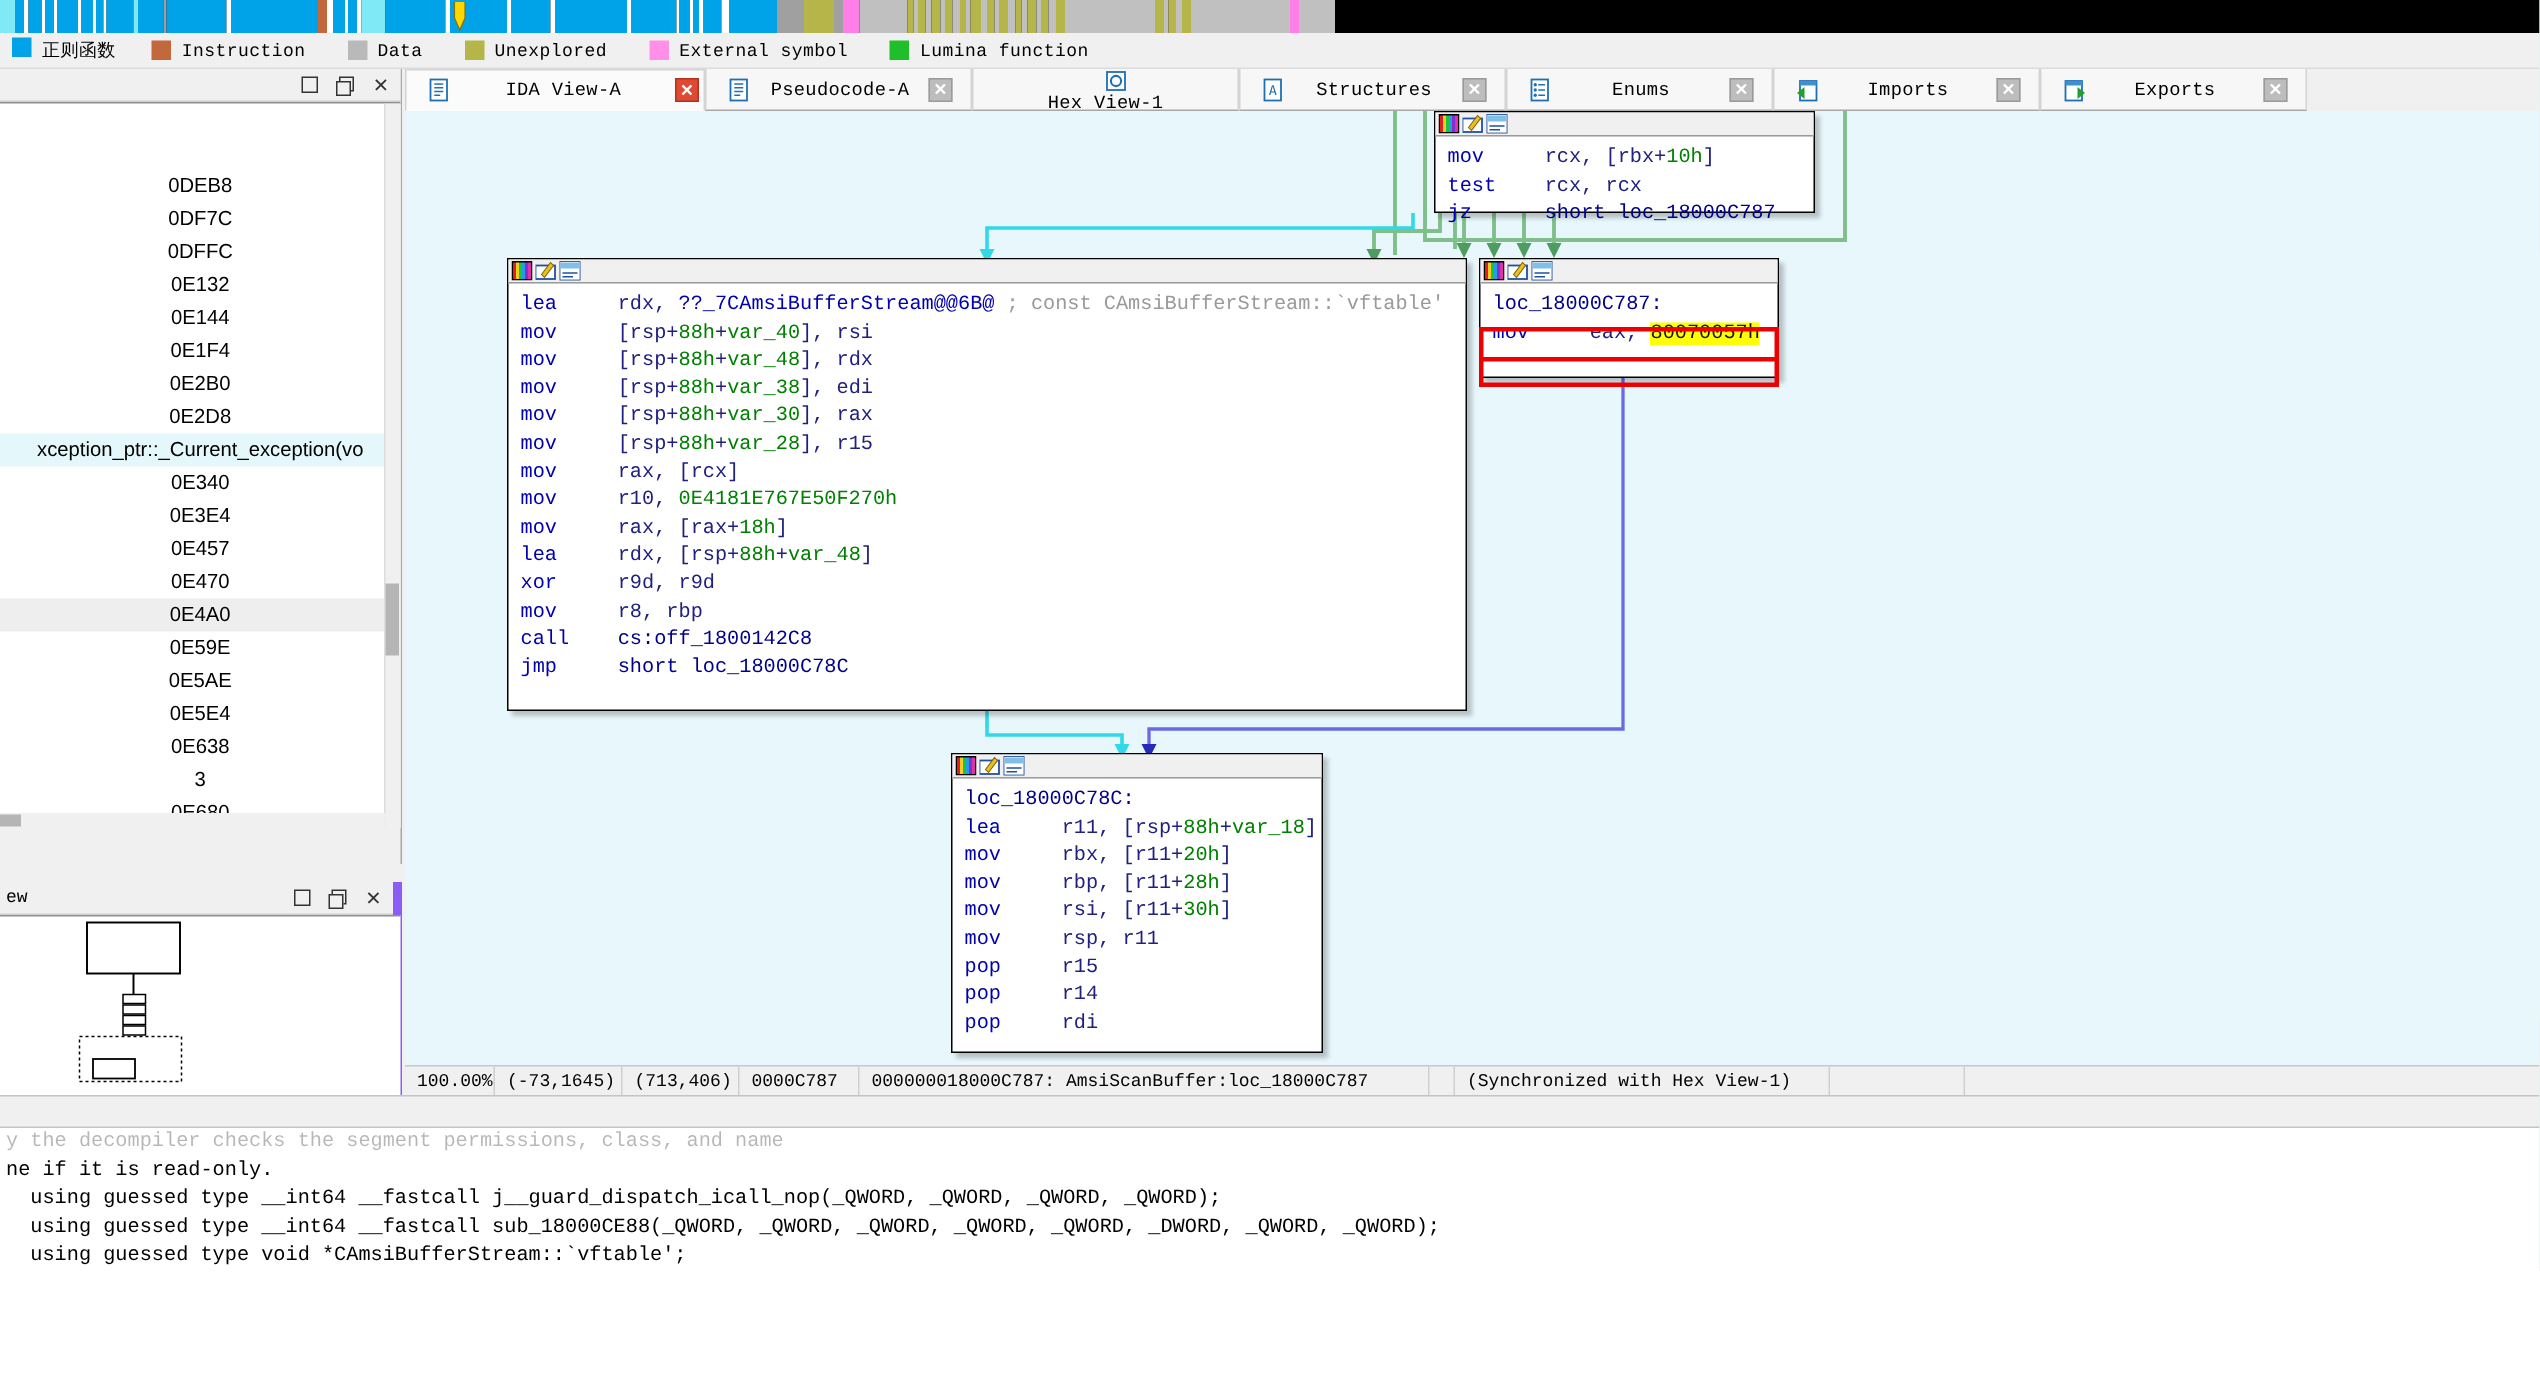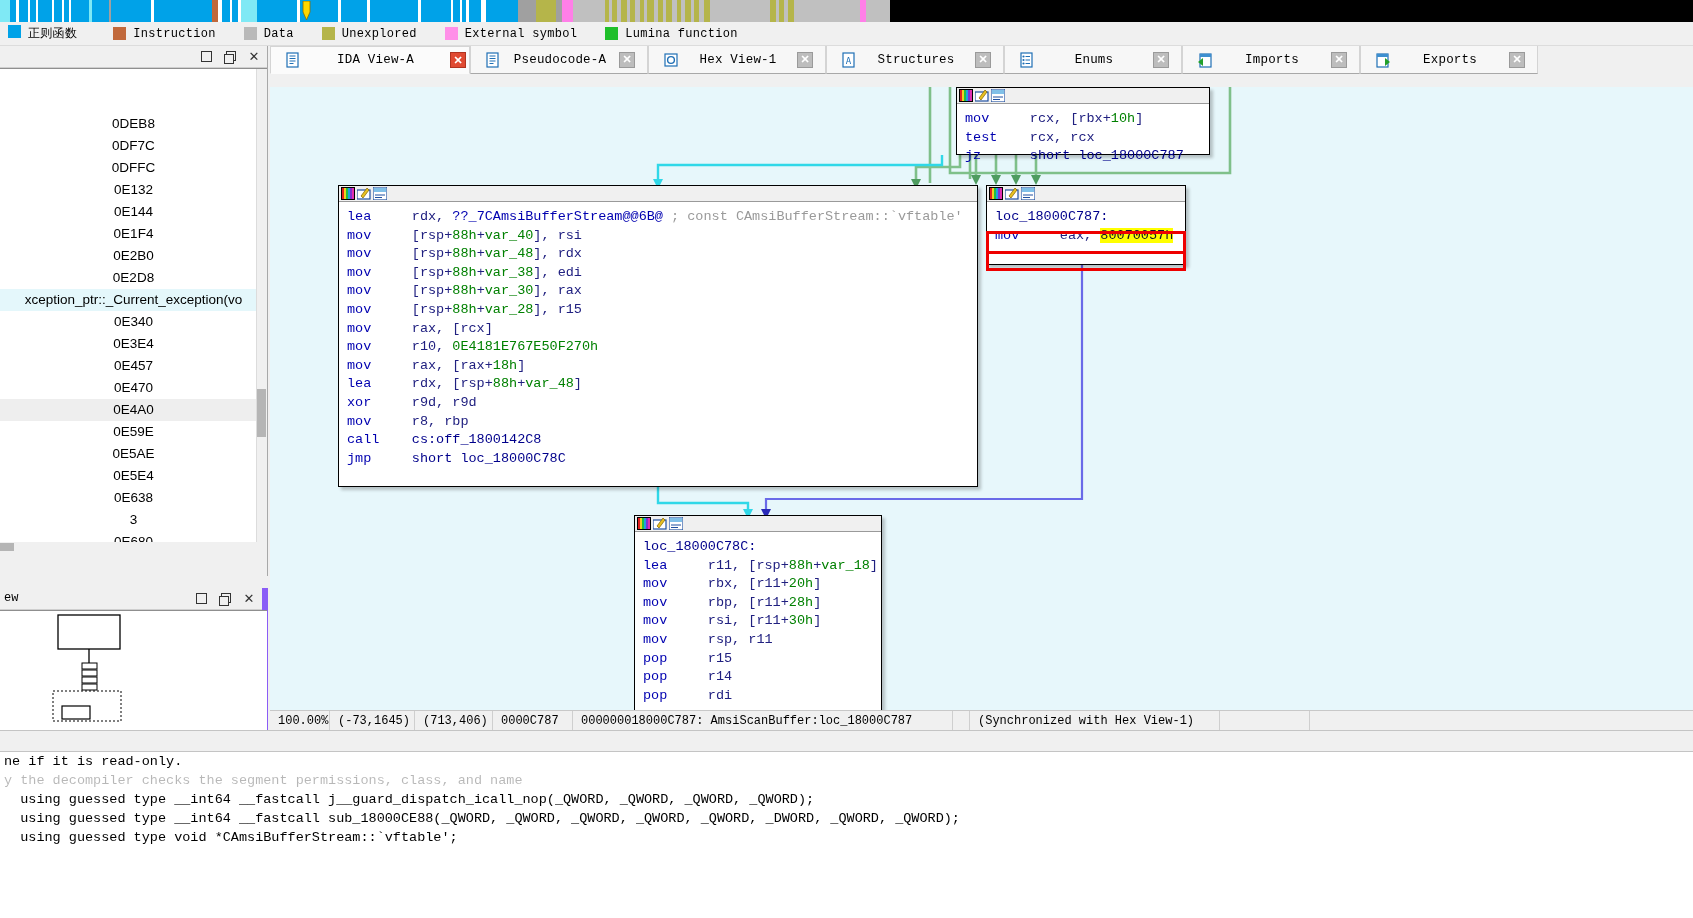--- a/index.html
+++ b/index.html
@@ -144,21 +144,20 @@
     font-family: "Liberation Sans", sans-serif;
     font-size: 11px; font-weight: bold; color: #fff;
     background: #bdbdbd; border: 1px solid #9a9a9a;
   }
   .tab-close.red { background: #e04a32; border-color: #b03320; }
 
   #graphcanvas {
     position: absolute; left: 270px; top: 74px; width: 1423px; height: 636px;
     background: #e7f7fb;
     overflow: hidden;
-    margin-top: 13px;
   }
 
   
   .node {
     position: absolute;
     background: #fff;
     border: 1.5px solid #000;
     box-shadow: 3px 3px 3px rgba(0,0,0,.22);
   }
   .node-titlebar {
@@ -308,21 +307,21 @@
       <div id="navband-arrow" style="left: 302px;"><svg width="9" height="20">
           <polygon points="1,0 8,0 8,11 4.5,19 1,11" fill="#ffd700" stroke="#8a7000" stroke-width="0.8"></polygon>
         </svg></div>
     </div>
 
   <div id="legend">
       <div class="legend-item">
         <div class="legend-swatch" style="background: rgb(0, 162, 232);"></div>
         <div class="legend-label">正则函数</div>
       </div>
-      <div class="legend-item" style="margin-left: 36px;">
+      <div class="legend-item" style="margin-left: 24px;">
         <div class="legend-swatch" style="background: rgb(193, 105, 60);"></div>
         <div class="legend-label">Instruction</div>
       </div>
       <div class="legend-item" style="margin-left: 28px;">
         <div class="legend-swatch" style="background: rgb(185, 185, 185);"></div>
         <div class="legend-label">Data</div>
       </div>
       <div class="legend-item" style="margin-left: 28px;">
         <div class="legend-swatch" style="background: rgb(181, 181, 74);"></div>
         <div class="legend-label">Unexplored</div>
@@ -414,21 +413,21 @@
         <span class="tab-icon"><svg width="16" height="16">
             <rect x="2" y="1" width="11" height="14" fill="#ffffff" stroke="#1f6fb5" stroke-width="1.2"></rect>
             <line x1="4.5" y1="4" x2="10.5" y2="4" stroke="#1f6fb5"></line>
             <line x1="4.5" y1="6.5" x2="10.5" y2="6.5" stroke="#1f6fb5"></line>
             <line x1="4.5" y1="9" x2="10.5" y2="9" stroke="#1f6fb5"></line>
             <line x1="4.5" y1="11.5" x2="8.5" y2="11.5" stroke="#1f6fb5"></line>
           </svg></span>
         <span class="tab-label">Pseudocode-A</span>
         <span class="tab-close">✕</span>
       </div>
-      <div class="tab" style="left: 378px; width: 178px;">
+      <div class="tab" style="left: 378px; width: 178px; flex-direction: column;">
         <span class="tab-icon"><svg width="16" height="16">
             <rect x="2" y="2" width="12" height="12" fill="#ffffff" stroke="#1f6fb5" stroke-width="1.2"></rect>
             <circle cx="8" cy="8" r="3.4" fill="none" stroke="#1f6fb5" stroke-width="1.4"></circle>
           </svg></span>
         <span class="tab-label">Hex View-1</span>
         <span class="tab-close">✕</span>
       </div>
       <div class="tab" style="left: 556px; width: 178px;">
         <span class="tab-icon"><svg width="16" height="16">
             <rect x="2" y="1" width="11" height="14" fill="#ffffff" stroke="#1f6fb5" stroke-width="1.2"></rect>
@@ -654,22 +653,22 @@
       <div class="sb-cell" style="width: 380px;">000000018000C787: AmsiScanBuffer:loc_18000C787</div>
       <div class="sb-cell" style="width: 12px;"></div>
       <div class="sb-cell" style="width: 250px;">(Synchronized with Hex View-1)</div>
       <div class="sb-cell" style="width: 90px;"></div>
     </div>
 
   <div id="bottomsplit"></div>
 
   <div id="outputwin">
     <div id="outputlines">
+        <div class="outline clipped">y the decompiler checks the segment permissions, class, and name</div>
         <div class="outline">ne if it is read-only.</div>
-        <div class="outline clipped">y the decompiler checks the segment permissions, class, and name</div>
         <div class="outline"></div>
         <div class="outline">  using guessed type __int64 __fastcall j__guard_dispatch_icall_nop(_QWORD, _QWORD, _QWORD, _QWORD);</div>
         <div class="outline">  using guessed type __int64 __fastcall sub_18000CE88(_QWORD, _QWORD, _QWORD, _QWORD, _QWORD, _DWORD, _QWORD, _QWORD);</div>
         <div class="outline">  using guessed type void *CAmsiBufferStream::`vftable';</div>
       </div>
   </div>
 
 </div>
 
 </body></html>

